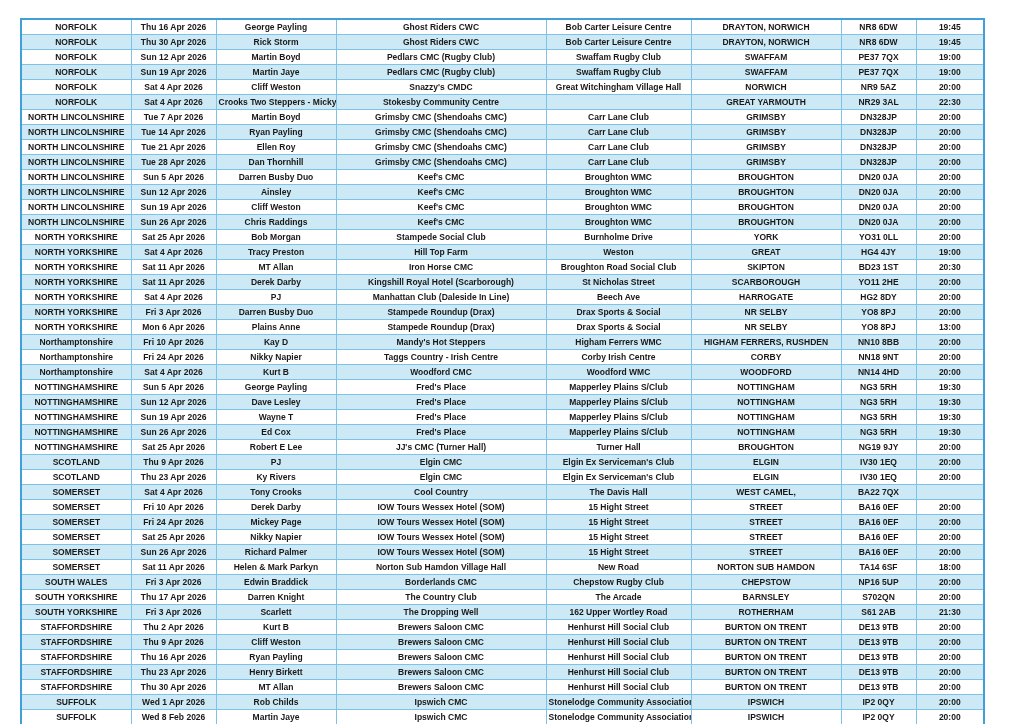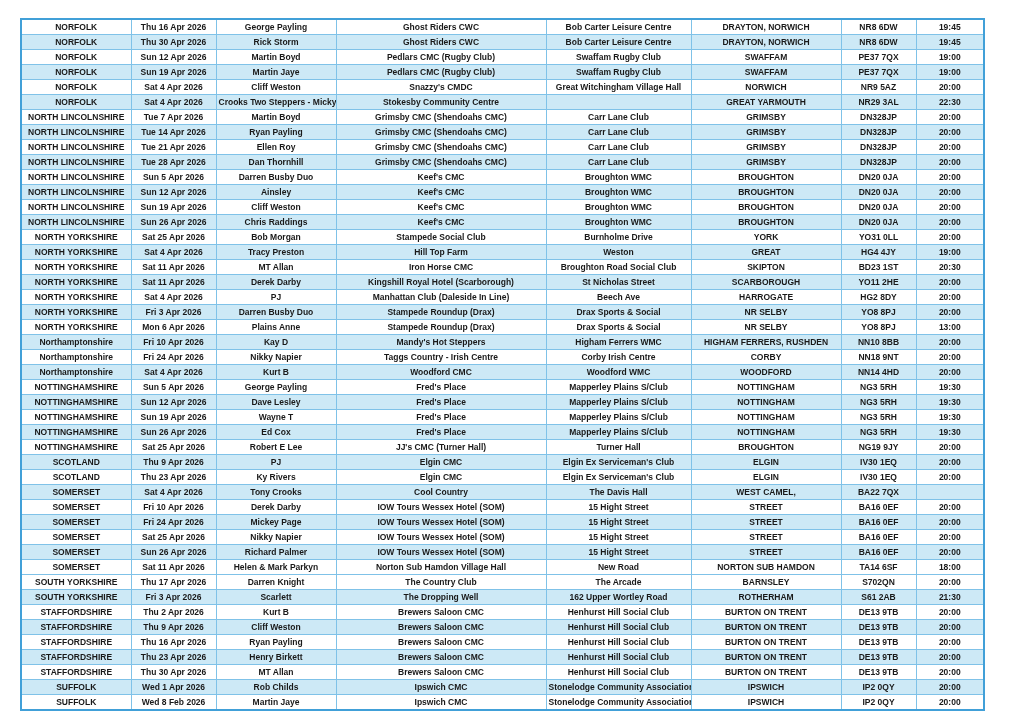--- a/index.html
+++ b/index.html
@@ -431,20 +431,30 @@
         <tr class="row">
     <td>SOMERSET</td>
     <td>Sat 11 Apr 2026</td>
     <td>Helen &amp; Mark Parkyn</td>
     <td>Norton Sub Hamdon Village Hall</td>
     <td>New Road</td>
     <td>NORTON SUB HAMDON</td>
     <td>TA14 6SF</td>
     <td>18:00</td>
   </tr>
+        <tr class="row alt">
+    <td>SOUTH WALES</td>
+    <td>Fri 3 Apr 2026</td>
+    <td>Edwin Braddick</td>
+    <td>Borderlands CMC</td>
+    <td>Chepstow Rugby Club</td>
+    <td>CHEPSTOW</td>
+    <td>NP16 5UP</td>
+    <td>20:00</td>
+  </tr>
         <tr class="row">
     <td>SOUTH YORKSHIRE</td>
     <td>Thu 17 Apr 2026</td>
     <td>Darren Knight</td>
     <td>The Country Club</td>
     <td>The Arcade</td>
     <td>BARNSLEY</td>
     <td>S702QN</td>
     <td>20:00</td>
   </tr>

